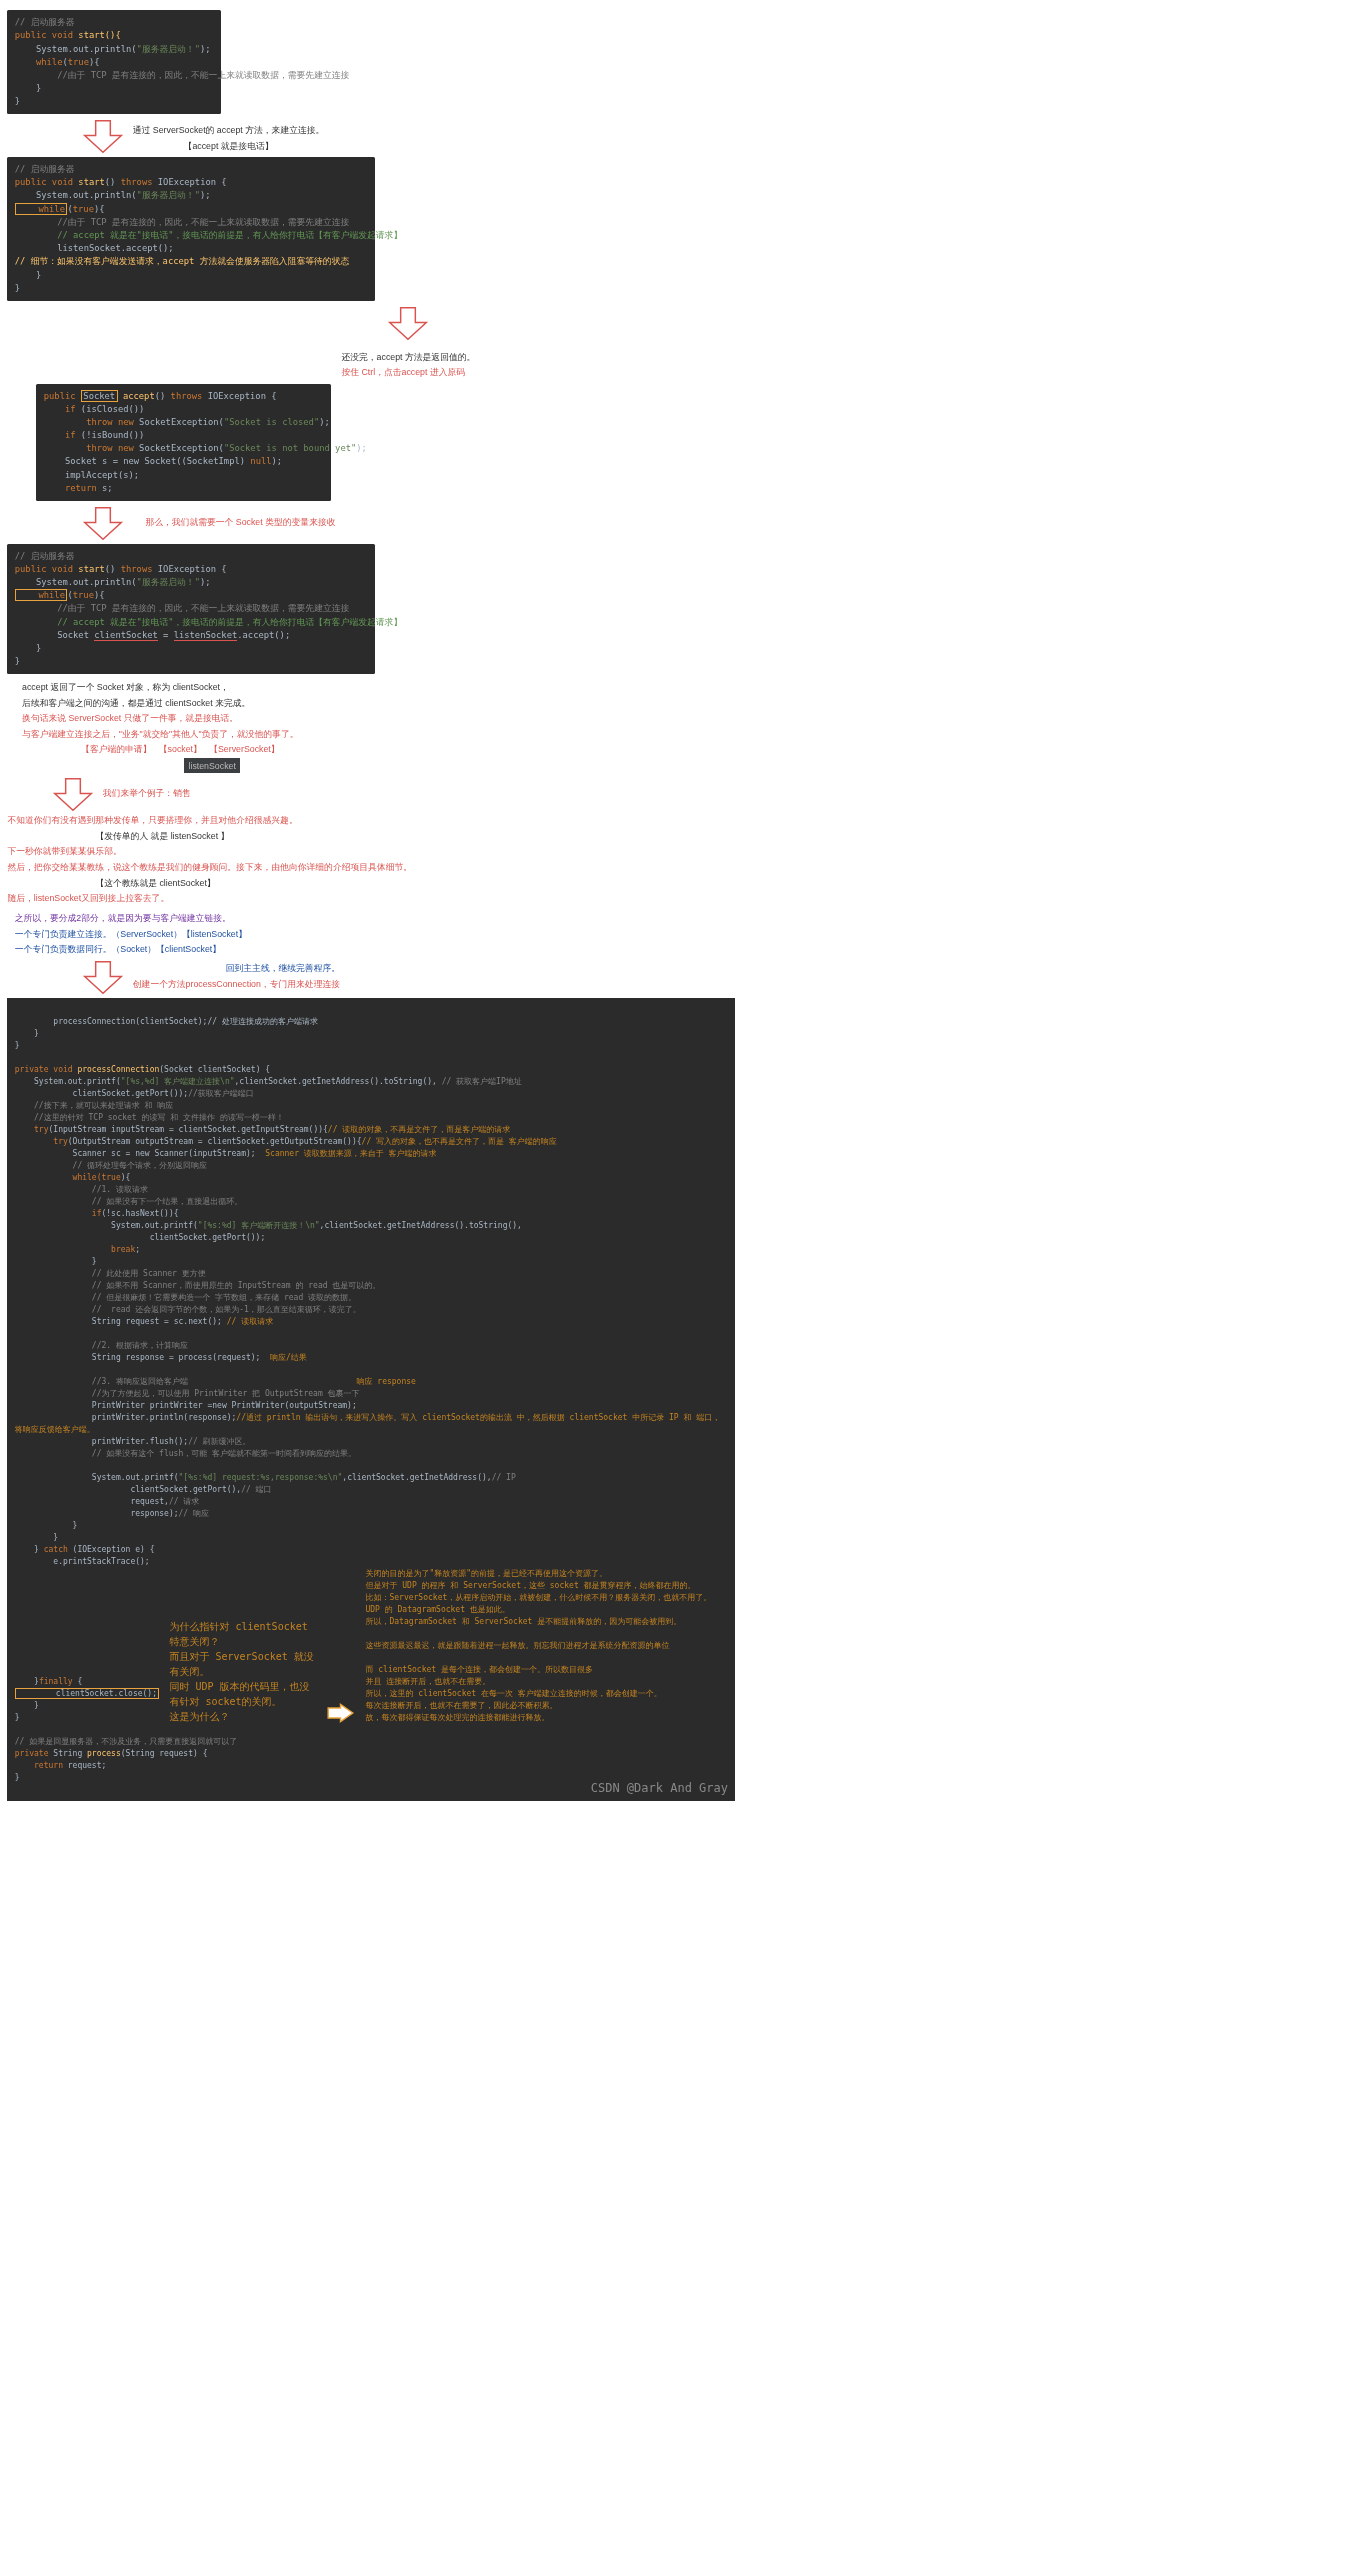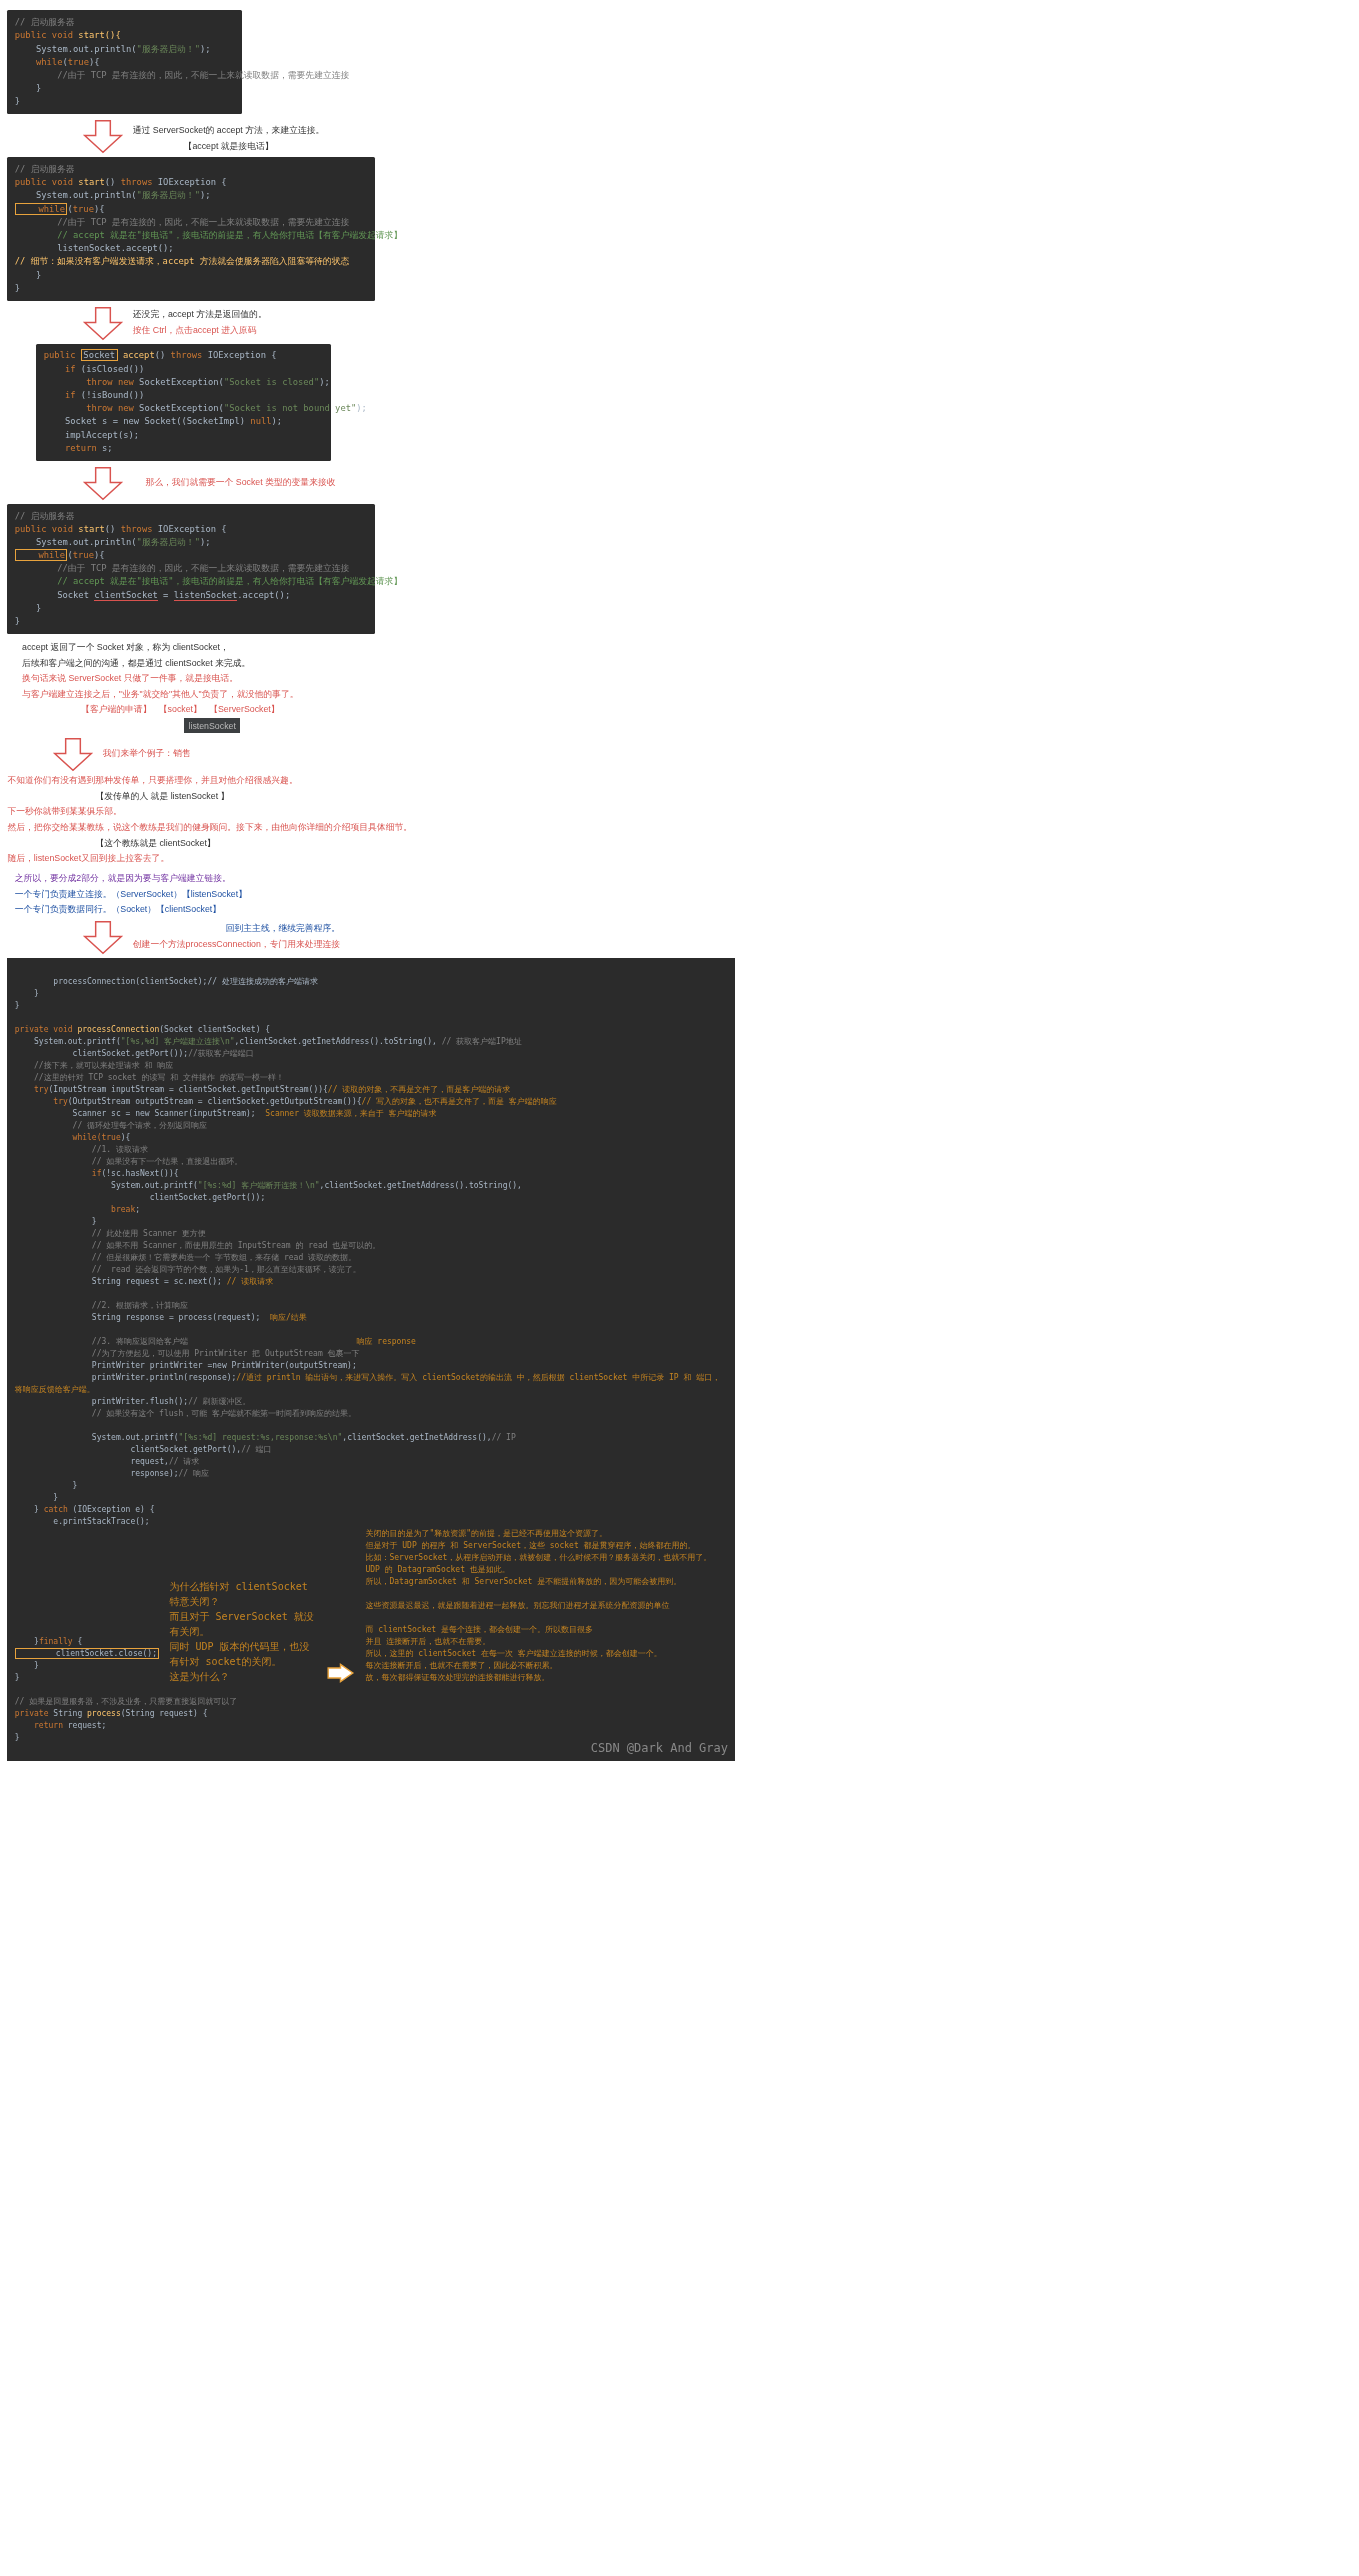--- a/index.html
+++ b/index.html
@@ -49,21 +49,21 @@
   }
   .anno-orange { color: #c58421; }
   .watermark { position: absolute; right: 7.4px; bottom: 4.4px; color: #888; font-size: 12px; }
   .arrow-svg { stroke: #d9534f; fill: #fff; stroke-width: 2; }
   .arrow-svg-y { stroke: #e8a33d; fill: #fff; stroke-width: 2; }
 </style>
 </head>
 <body>
 
 <div class="flex-row">
-  <div style="width:235px">
+  <div style="width:214px">
     <div class="code-block"><span class="cmt">// 启动服务器</span>
 <span class="kw">public void</span><span class="yellow"> start(){</span>
 <span>    System.out.println(</span><span class="str">"服务器启动！"</span><span>);</span>
 <span class="kw">    while</span><span>(</span><span class="kw">true</span><span>){</span>
 <span class="cmt">        //由于 TCP 是有连接的，因此，不能一上来就读取数据，需要先建立连接</span>
 <span>    }</span>
 <span>}</span></div>
   </div>
 </div>
 
@@ -81,21 +81,21 @@
 <span><span class="kw">public void</span> <span class="yellow">start</span>() <span class="kw">throws</span> IOException {</span>
 <span>    System.out.println(</span><span class="str">"服务器启动！"</span><span>);</span>
 <span class="hl-box"><span class="kw">    while</span></span><span>(</span><span class="kw">true</span><span>){</span>
 <span class="cmt">        //由于 TCP 是有连接的，因此，不能一上来就读取数据，需要先建立连接</span>
 <span class="cmt-g">        // accept 就是在"接电话"，接电话的前提是，有人给你打电话【有客户端发起请求】</span>
 <span>        listenSocket.accept();</span>
 <span class="yellow">// 细节：如果没有客户端发送请求，accept 方法就会使服务器陷入阻塞等待的状态</span>
 <span>    }</span>
 <span>}</span></div>
 
-<div class="flex-row" style="align-items:center;margin-left:74px;">
+<div class="flex-row" style="align-items:center;margin-left:74px;flex-direction:column;">
   <svg width="44" height="37" viewBox="0 0 60 50">
       <polygon class="arrow-svg" points="20,5 40,5 40,25 55,25 30,48 5,25 20,25"></polygon>
     </svg>
   <div>
     <div class="para">还没完，accept 方法是返回值的。</div>
     <div class="para red-txt">按住 Ctrl，点击accept 进入原码</div>
   </div>
 </div>
 
 <div class="code-block" style="width:280px;margin-left:29px"><span class="kw">public</span> <span class="hl-box">Socket</span> <span class="yellow">accept</span>() <span class="kw">throws</span> IOException {

